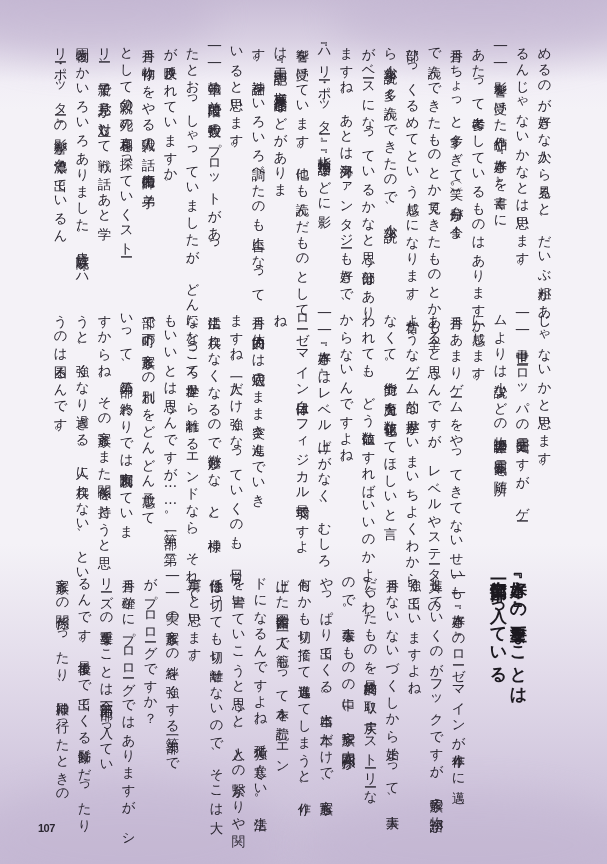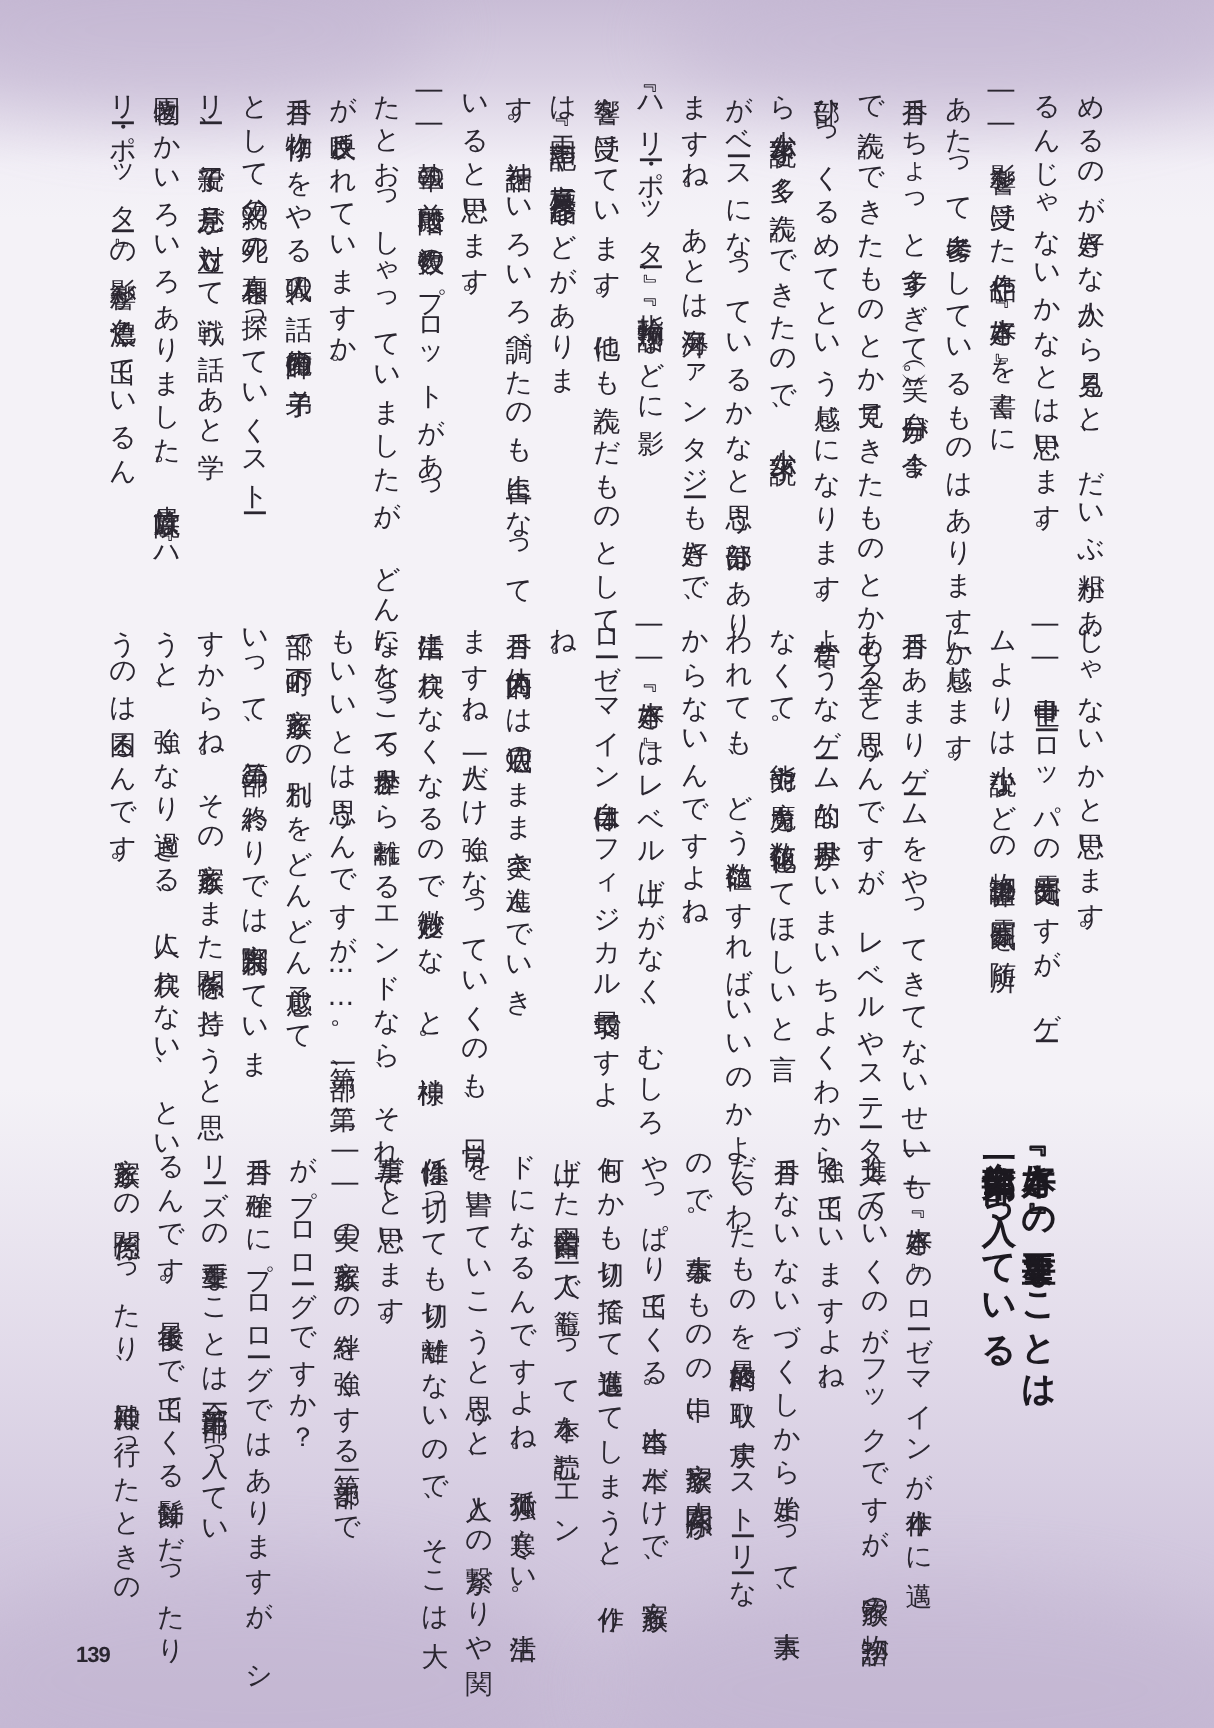--- a/index.html
+++ b/index.html
@@ -120,13 +120,13 @@
     <span class="col">係性は切っても切り離せないので、そこは大</span>
     <span class="col">事だと思います。</span>
     <span class="col">――実の家族との絆を強くする第一部まで</span>
     <span class="col">がプロローグですか？</span>
     <span class="col">香月　確かにプロローグではありますが、シ</span>
     <span class="col">リーズの重要なことは全部第一部に入ってい</span>
     <span class="col">るんです。最後まで出てくる髪飾りだったり</span>
     <span class="col">家族との関係だったり、神殿に行ったときの</span>
   </div>
 
-<div class="page-number">139</div>
+<div class="page-number">107</div>
 
 </body></html>

